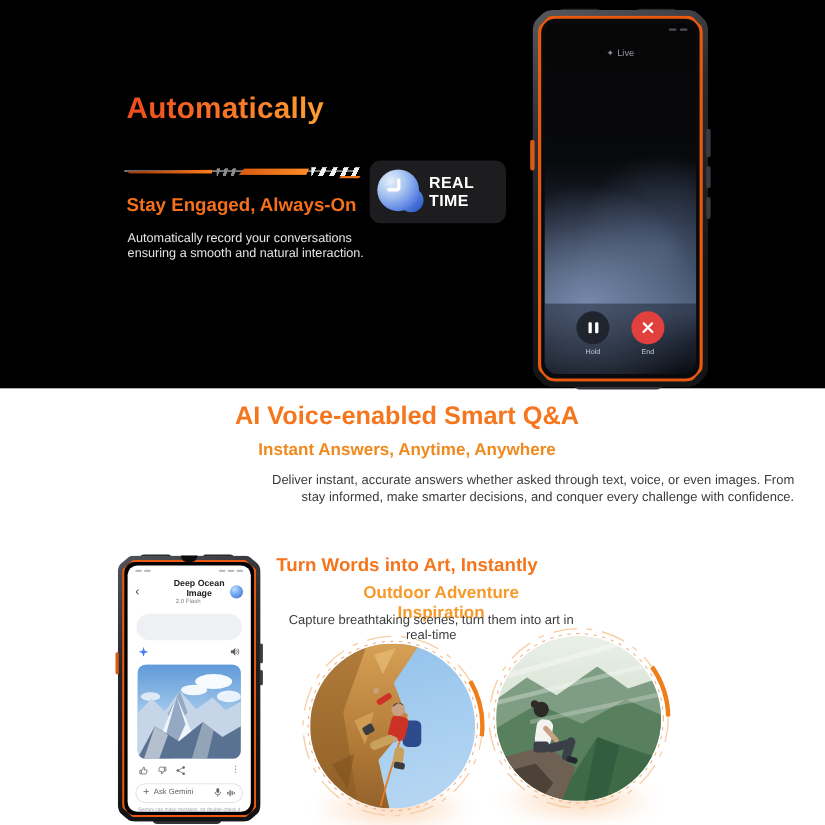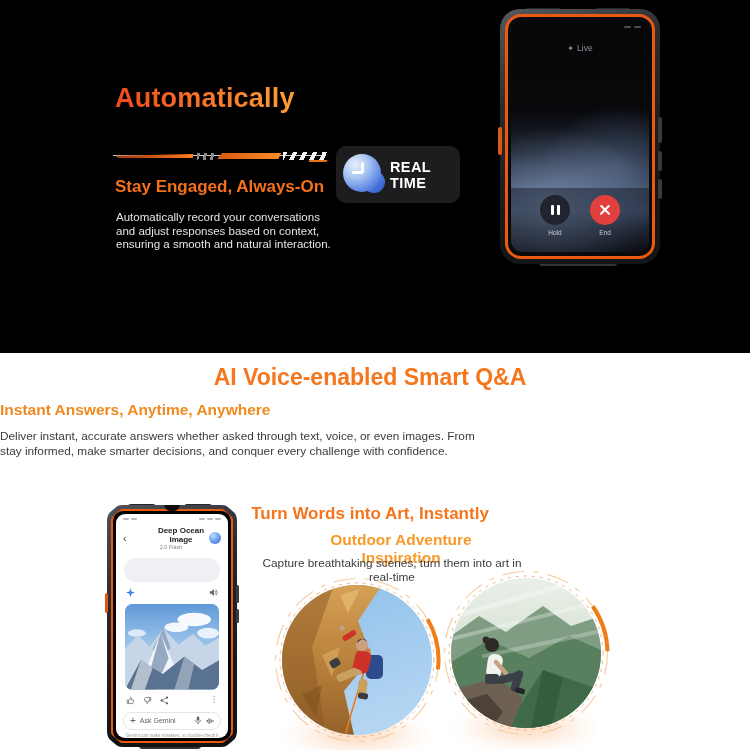--- a/index.html
+++ b/index.html
@@ -42,21 +42,21 @@
   .clock-wrap { position:relative; width:42px; height:42px; flex:0 0 auto; }
   .clock-moon { position:absolute; right:0px; bottom:3px; width:22px; height:22px; border-radius:50%;
                 background:linear-gradient(135deg,#79a8f2,#2c54c8); }
   .clock-face { position:absolute; left:0; top:0; width:38px; height:38px; border-radius:50%;
                 background:radial-gradient(circle at 32% 28%, #e6f0fb 0%, #a9c6f1 35%, #5c84e4 72%, #33529f 100%); }
   .clock-hand-v { position:absolute; left:18px; top:8px; width:3px; height:11px; border-radius:2px; background:#fff; }
   .clock-hand-h { position:absolute; left:9px; top:17px; width:11px; height:3px; border-radius:2px; background:#fff; }
   .badge-label { color:#ffffff; font-weight:bold; font-size:14.5px; letter-spacing:0.4px; }
 
   
-  .p1 { position:absolute; left:500px; top:9px; width:160px; height:255px; }
+  .p1 { position:absolute; left:484px; top:9px; width:160px; height:343px; }
   .p-bump { position:absolute; background:#26272a; border-radius:3px; }
   .p1 .bt1 { left:24px; top:-1px; width:36px; height:8px; transform:skewX(-18deg); }
   .p1 .bt2 { left:96px; top:-1px; width:36px; height:8px; transform:skewX(18deg); }
   .p1 .bb1 { left:38px; bottom:-2px; width:80px; height:9px; border-radius:5px; background:#333438; }
   .p1-bodyshell { position:absolute; inset:0; border-radius:20px;
     background:linear-gradient(155deg,#56595f 0%, #2b2c30 30%, #141517 75%);
     clip-path:polygon(8% 0,92% 0,100% 3.6%,100% 96.4%,92% 100%,8% 100%,0 96.4%,0 3.6%); }
   .p1-frame { position:absolute; inset:5px; border:3px solid #e95a10; border-radius:16px; background:#0a0a0c;
     clip-path:polygon(7% 0,93% 0,100% 3.4%,100% 96.6%,93% 100%,7% 100%,0 96.6%,0 3.4%); }
   .p1-key { position:absolute; background:#3a3b3f; border-radius:2px; }
@@ -83,23 +83,23 @@
   .hold-btn i { display:block; width:3px; height:10px; background:#fff; border-radius:1px; }
   .end-btn { background:#e2403d; position:relative; }
   .end-btn i { position:absolute; left:50%; top:50%; width:13px; height:2.4px; background:#fff; border-radius:1px; }
   .end-btn i.x1 { transform:translate(-50%,-50%) rotate(45deg); }
   .end-btn i.x2 { transform:translate(-50%,-50%) rotate(-45deg); }
   .call-label { margin-top:4px; font-size:6.5px; color:#c7ccd4; }
 
   
   .qa-title { position:absolute; left:0; top:364px; width:740px; text-align:center;
               font-weight:bold; font-size:23px; color:#f5761c; }
-  .qa-sub { position:absolute; left:0; top:401px; width:740px; 
+  .qa-sub { position:absolute; left:0; top:401px; width:740px; text-align:center;
             font-weight:bold; font-size:15.5px; color:#ef8a1e; }
-  .qa-body { position:absolute; left:0; top:429px; width:722px; text-align:left;
+  .qa-body { position:absolute; left:0; top:429px; width:722px; text-align:right;
              font-size:11.8px; line-height:15.2px; color:#3b3b3b; }
 
   .t2i-title { position:absolute; left:270px; top:483px; width:200px; text-align:center;
                font-weight:bold; font-size:15px; color:#f5821f; }
   .t2i-sub { position:absolute; left:245px; top:504px; width:250px; text-align:center;
              font-weight:bold; font-size:17px; color:#f4751c; }
   .t2i-feature { position:absolute; left:291px; top:531px; width:220px; text-align:center;
                  font-weight:bold; font-size:15.5px; color:#f79a2d; }
   .t2i-caption { position:absolute; left:262px; top:556px; width:260px; text-align:center;
                  font-size:11.8px; color:#3c3c3c; }
@@ -175,21 +175,20 @@
       <div class="dv-chev"></div>
       <div class="dv-bar2"></div>
       <div class="dv-hazard"></div>
       <div class="dv-tick"></div>
     </div>
 
     <div class="hero-sub">Stay Engaged, Always-On</div>
 
     <div class="hero-body">
       <div>Automatically record your conversations</div>
-      <div>and adjust responses based on context,</div>
       <div>ensuring a smooth and natural interaction.</div>
     </div>
 
     <div class="badge">
       <div class="clock-wrap">
         <div class="clock-moon"></div>
         <div class="clock-face">
           <div class="clock-hand-v"></div>
           <div class="clock-hand-h"></div>
         </div>

